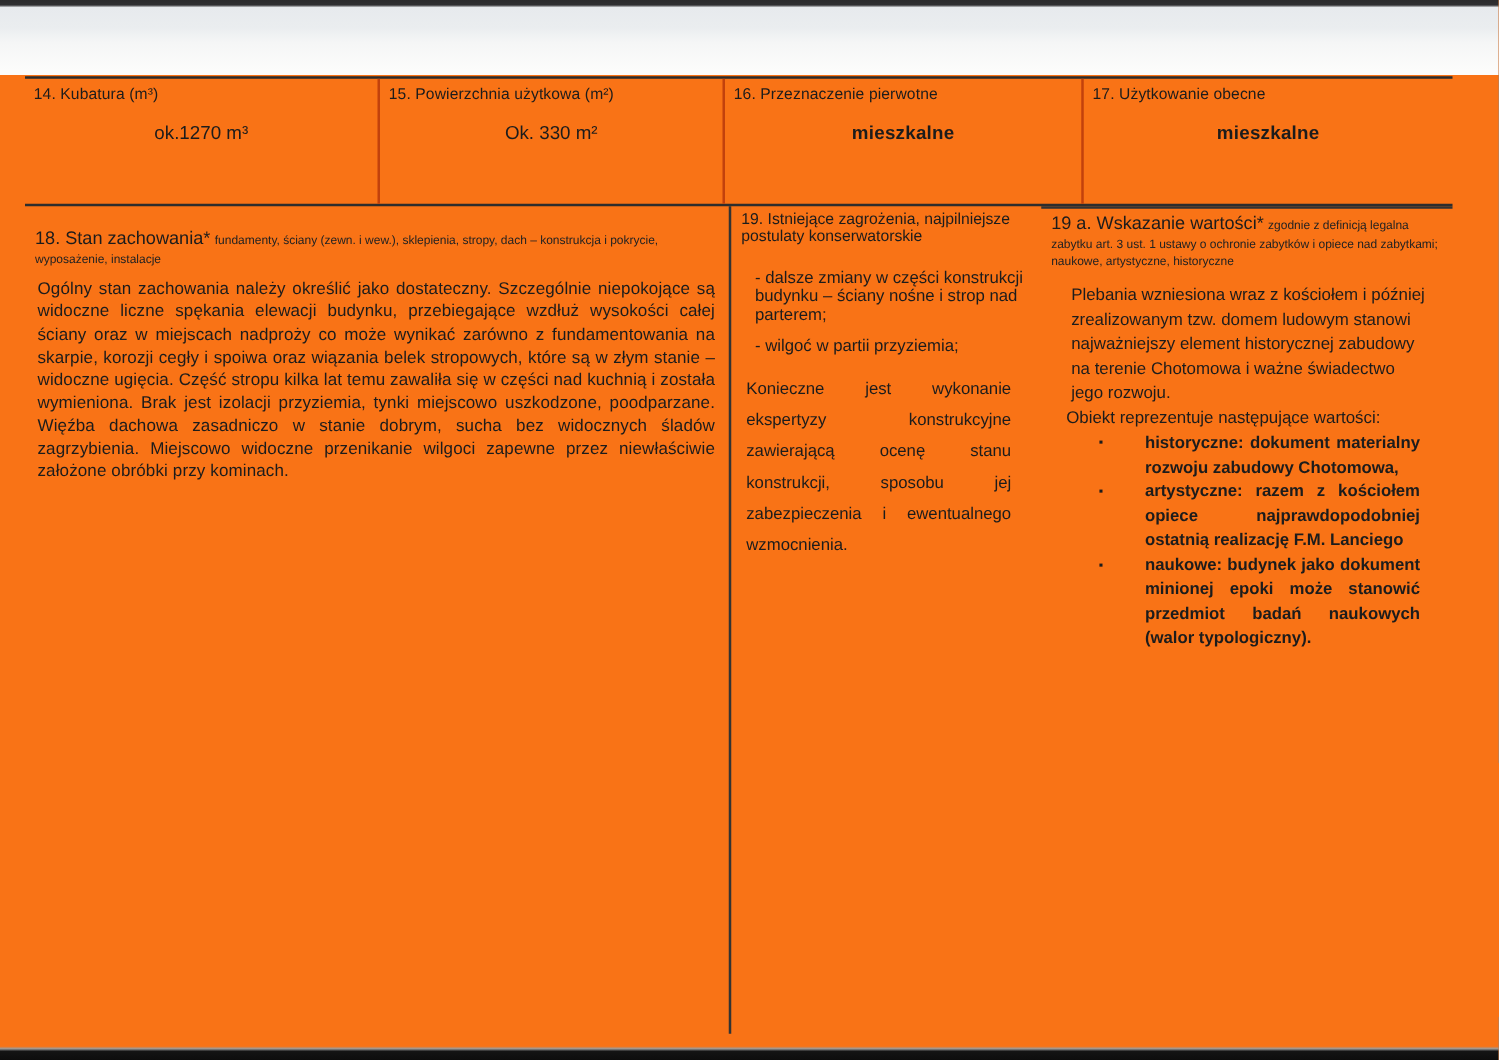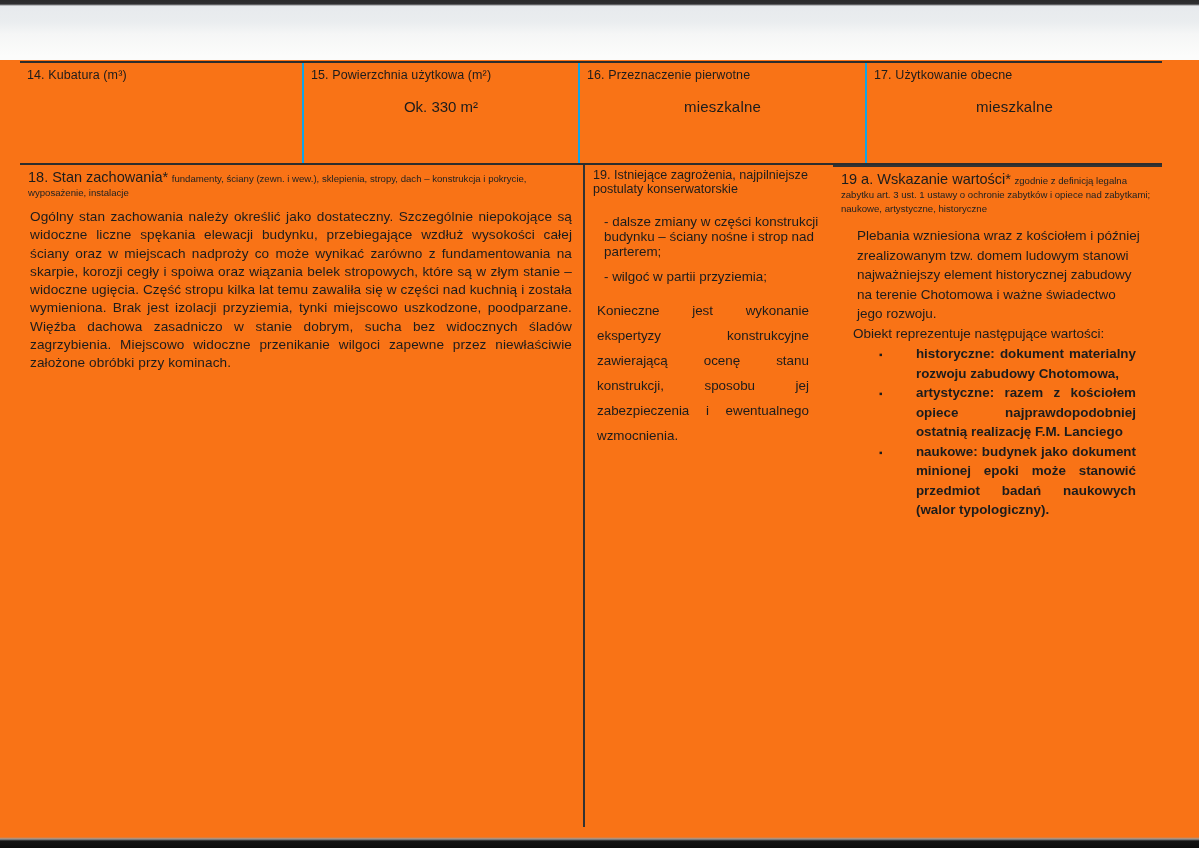--- a/index.html
+++ b/index.html
@@ -28,38 +28,38 @@
 
   
   .row1 {
     position: absolute; left: 20px; top: 61px;
     width: 1142px; height: 104px;
     border-top: 2px solid #2d2d2d;
     border-bottom: 2px solid #2d2d2d;
     display: flex;
   }
   .cell { position: relative; padding: 5px 7px; font-size: 12.5px; }
-  .cell + .cell { border-left: 2px solid #0ea5e9; }
+  .cell + .cell { border-left: 2px solid #c2410c; }
   .cell.c1 { width: 282px; }
   .cell.c2 { width: 276px; }
   .cell.c3 { width: 287px; }
   .cell.c4 { width: 297px; }
   .cell-label { font-size: 12.5px; letter-spacing: .1px; }
   .cell-value {
     text-align: center; margin-top: 16px; font-size: 15px;
   }
-  .cell-value.bold { font-weight: normal; letter-spacing: .2px; }
+  .cell-value.bold { font-weight: bold; letter-spacing: .2px; }
 
   
   .sections {
     position: absolute; left: 20px; top: 165px;
     width: 1142px; height: 662px;
     display: flex;
   }
-  .col-left { width: 563px; padding: 4px 9px 0 8px; }
+  .col-left { width: 563px; padding: 18px 9px 0 8px; }
   .col-right { flex: 1; border-left: 2px solid #333; display: flex; flex-direction: row; }
 
   .sec-title { font-size: 12.6px; }
   .sec-title .big { font-size: 14.5px; }
   .sec-title .small-note { font-size: 9.6px; color: #222; }
 
   .p18 {
     margin: 9px 2px 0 2px;
     font-size: 13.6px;
     line-height: 18.3px;
@@ -99,20 +99,21 @@
 </style>
 </head>
 <body>
 
 <div class="page">
   <div class="scan-top"></div>
 
   <div class="row1">
     <div class="cell c1">
       <div class="cell-label">14. Kubatura (m³)</div>
+      <div class="cell-value">ok.1270 m³</div>
     </div>
     <div class="cell c2">
       <div class="cell-label">15. Powierzchnia użytkowa (m²)</div>
       <div class="cell-value">Ok. 330 m²</div>
     </div>
     <div class="cell c3">
       <div class="cell-label">16. Przeznaczenie pierwotne</div>
       <div class="cell-value bold">mieszkalne</div>
     </div>
     <div class="cell c4">

